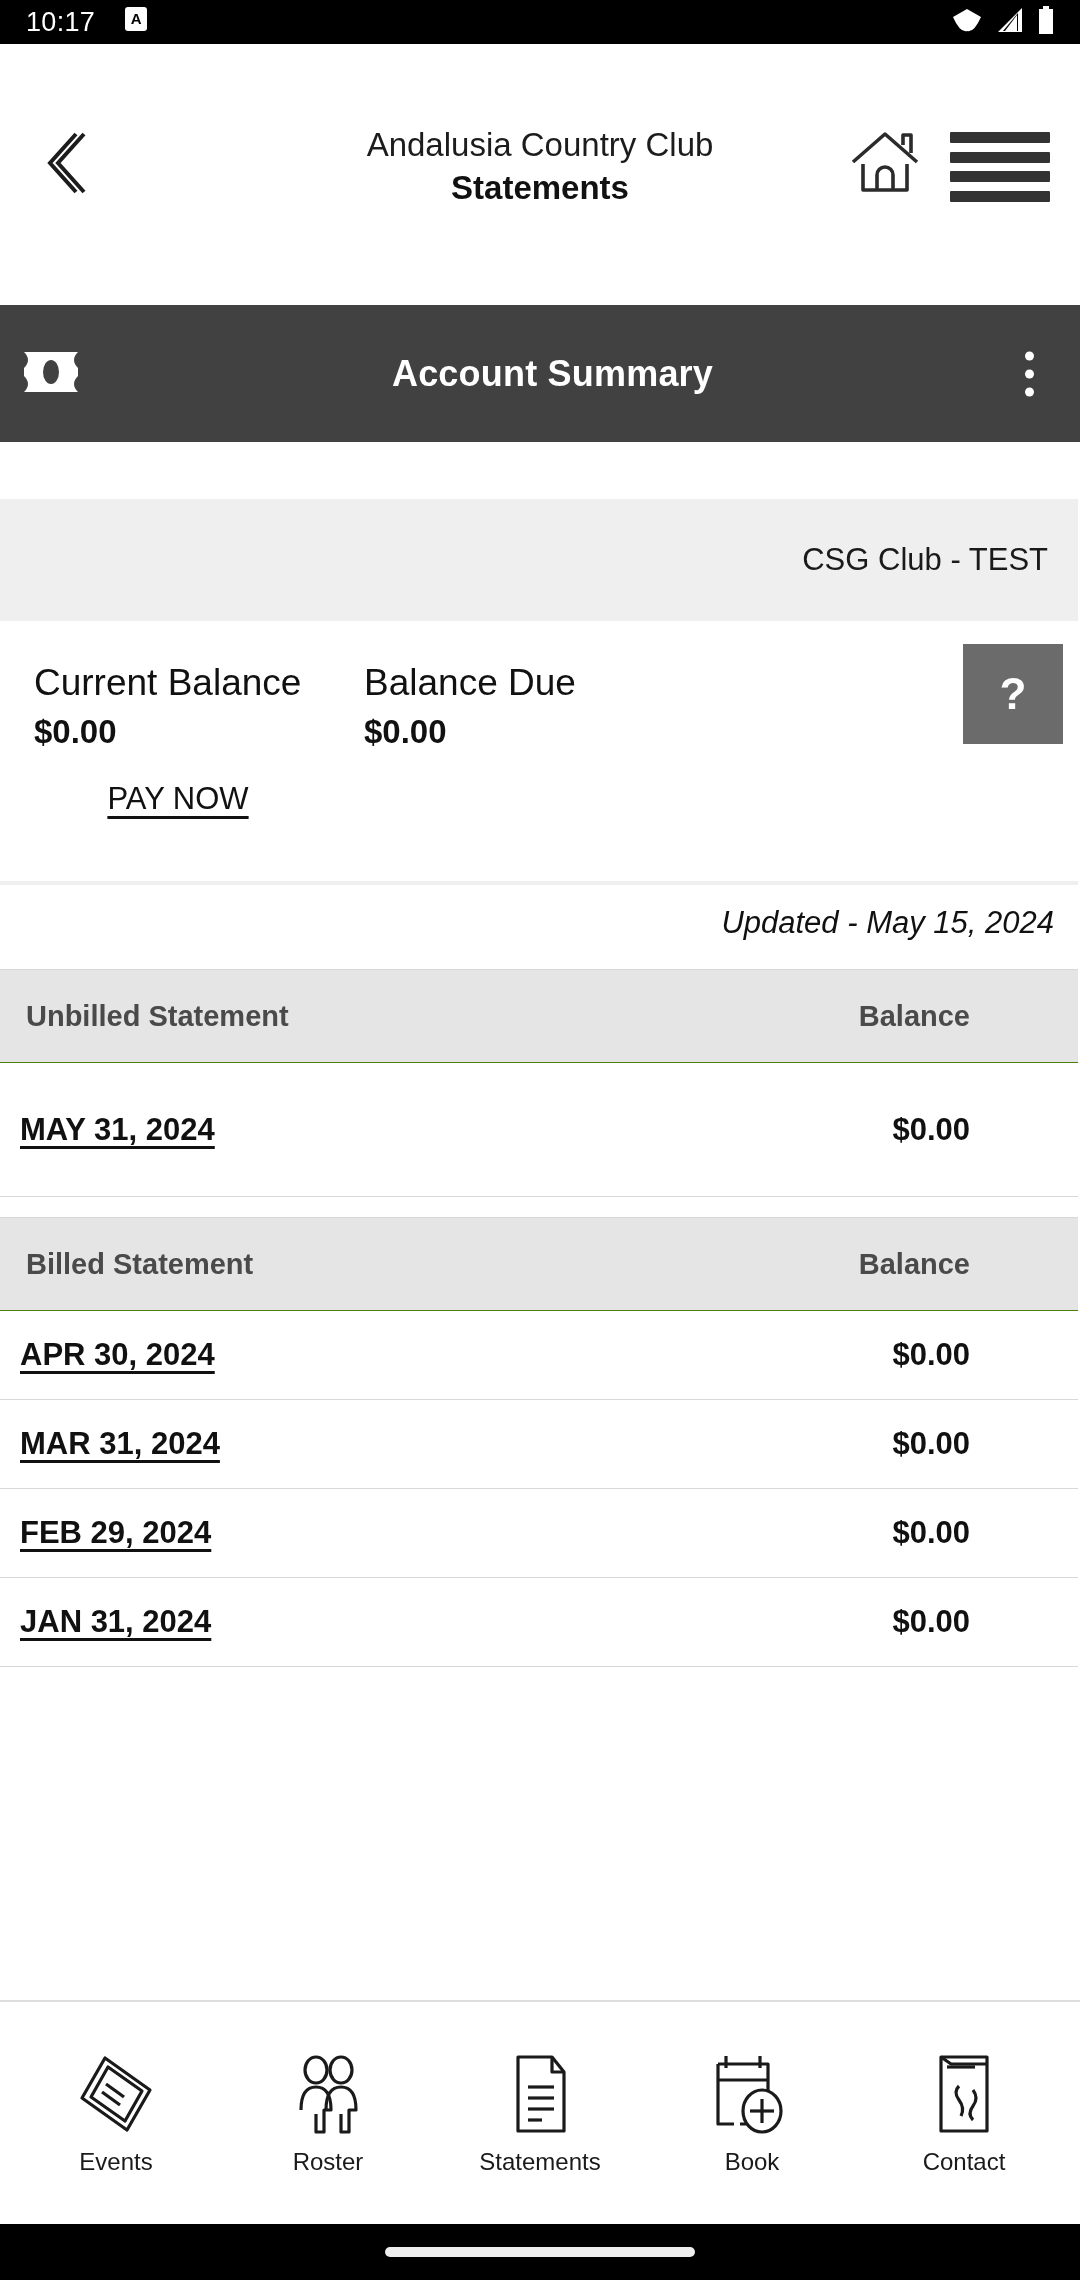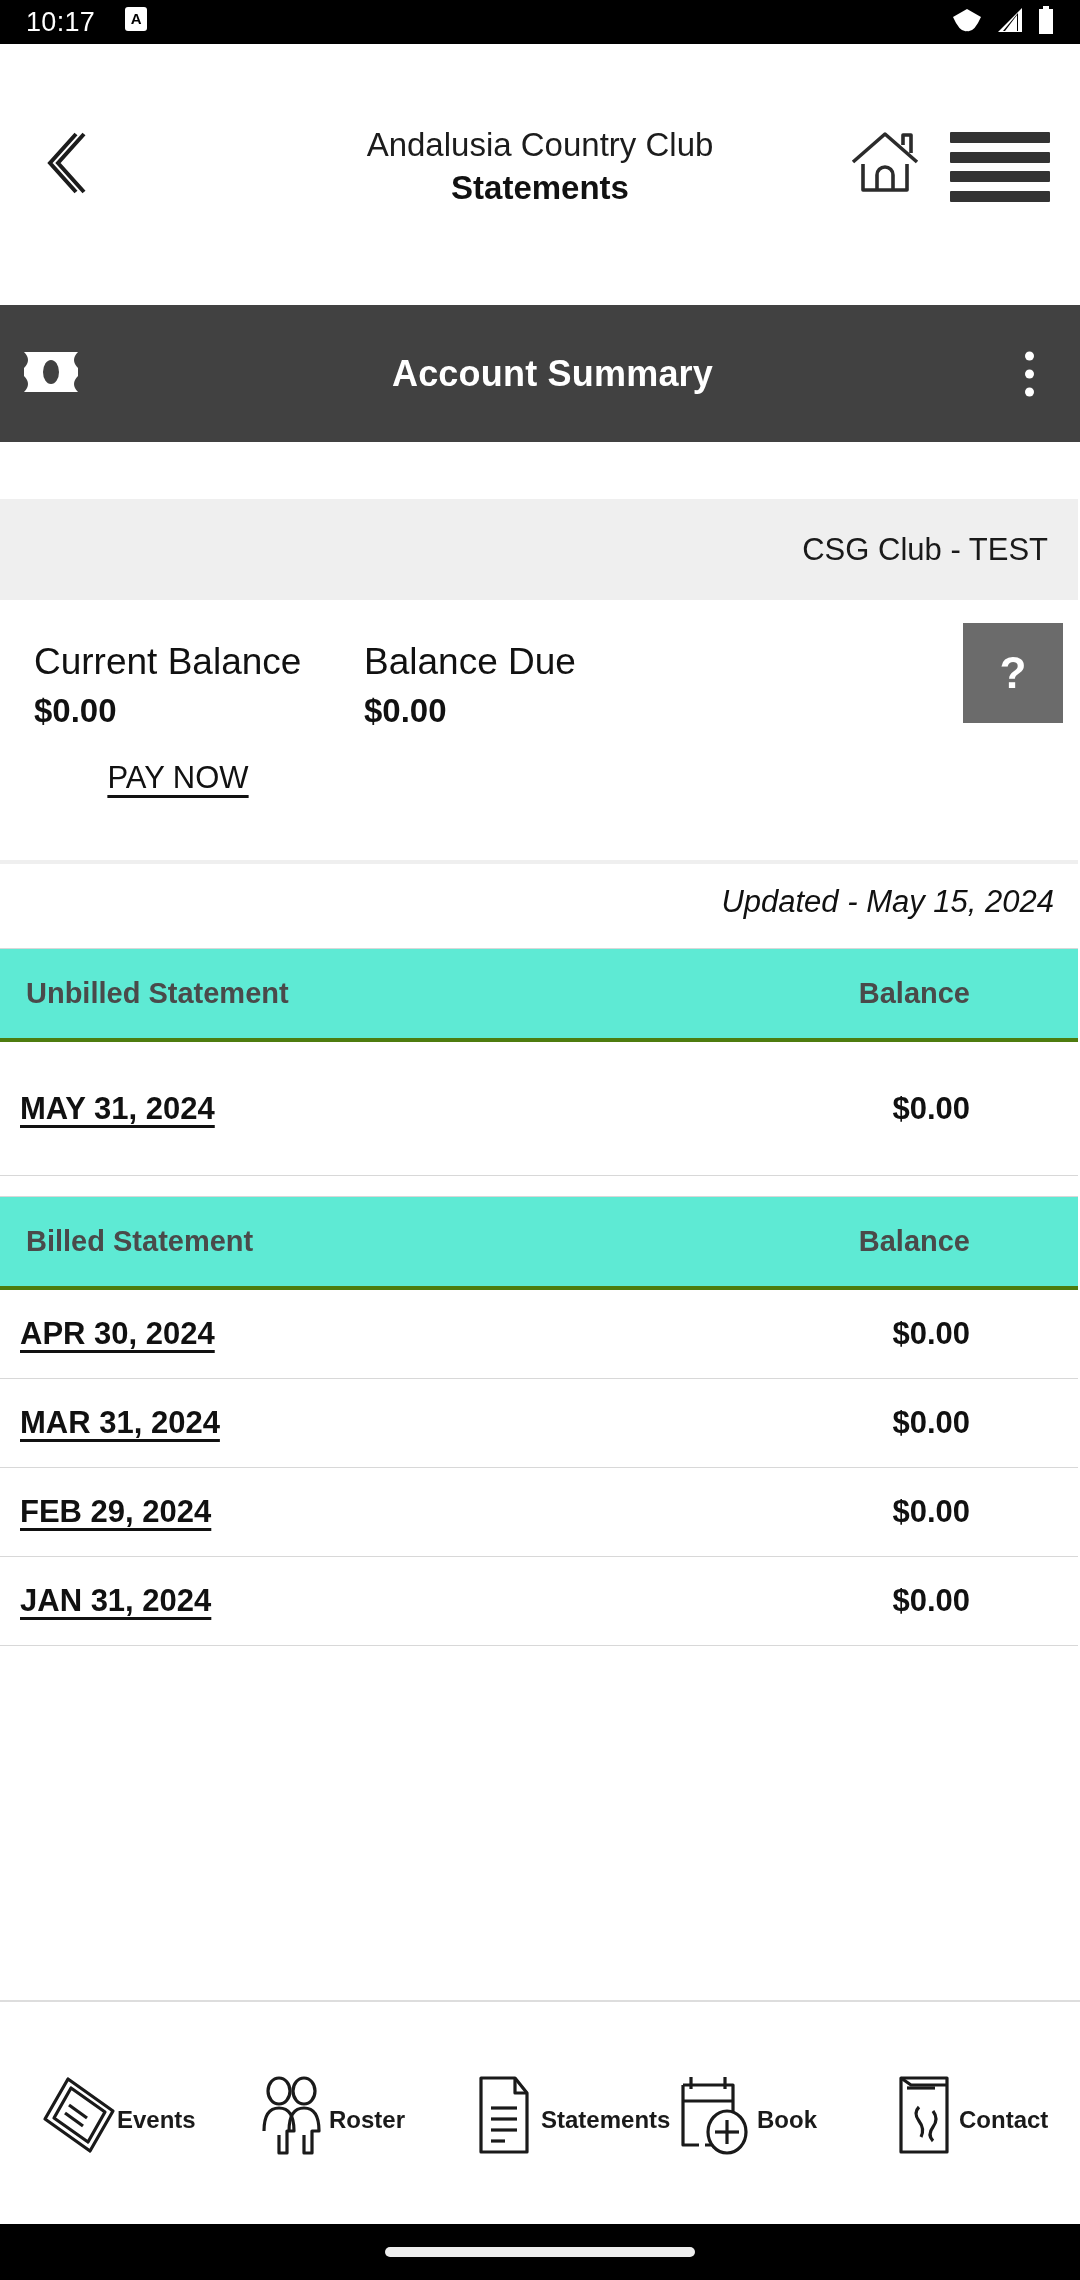--- a/index.html
+++ b/index.html
@@ -61,21 +61,21 @@
   .kebab{
     position:absolute; right:36px; top:50%; transform:translateY(-50%);
     display:flex; flex-direction:column; gap:9px; padding:10px;
   }
   .kebab i{ width:9px;height:9px;border-radius:50%;background:#fff;display:block;}
 
   
   .content{ position:relative; background:#fff; }
 
   .club-row{
-    background:#efefef; height:101px;
+    background:#efefef; height:122px;
     display:flex; align-items:center; justify-content:flex-end;
     padding-right:30px;
     width:1078px;
   }
   .club-row span{ font-size:31px; color:#1a1a1a; }
 
   .balance-card{ position:relative; padding:0; width:1078px; background:#fff;}
   .balance-row{ display:flex; padding:40px 0 0 0; position:relative;}
   .bal-col{ flex:0 0 auto; }
   .bal-col.c1{ width:340px; padding-left:34px; }
@@ -95,23 +95,23 @@
   .act.a2{ flex:1; text-align:center; padding-right:56px;}
 
   .thin-sep{ height:4px; background:#efefef; width:1078px; margin-top:64px;}
 
   .updated{
     text-align:right; font-style:italic; font-size:31px; color:#111;
     padding:20px 24px 28px 0; width:1078px;
   }
 
   .tbl-head{
-    background:#5eead4; height:94px; width:1078px;
+    background:#e5e5e5; height:94px; width:1078px;
     display:flex; align-items:center;
-    border-top:1px solid #d8d8d8; border-bottom:4px solid #4d7c0f;
+    border-top:1px solid #d8d8d8; border-bottom:1px solid #4d7c0f;
   }
   .tbl-head .h1{ padding-left:26px; font-size:29px; font-weight:bold; color:#4a4a4a;}
   .tbl-head .h2{ margin-left:auto; padding-right:108px; font-size:29px; font-weight:bold; color:#4a4a4a;}
 
   .stmt-row{
     height:89px; width:1078px; display:flex; align-items:center;
     border-bottom:1px solid #d8d8d8; background:#fff;
   }
   .stmt-row.tall{ height:134px; }
   .stmt-date{ padding-left:20px; font-size:31px; font-weight:bold; color:#111;
@@ -120,21 +120,21 @@
 
   .gap{ height:20px; background:#fff; width:1078px; }
 
   
   .bottomnav{
     position:absolute; left:0; bottom:56px; width:1080px; height:224px;
     background:#fff; border-top:2px solid #dddddd;
     display:flex; align-items:center; justify-content:space-around;
     padding:0 10px;
   }
-  .navitem{ display:flex; flex-direction:row; align-items:center; width:150px;font-weight:bold;}
+  .navitem{ display:flex; flex-direction:column; align-items:center; width:150px;}
   .navicon{ height:84px; display:flex; align-items:flex-end; justify-content:center;}
   .navlabel{ font-size:24px; color:#1a1a1a; margin-top:14px;}
 
   .gesturebar{
     position:absolute; left:0; bottom:0; width:1080px; height:56px; background:#000;
     display:flex; align-items:center; justify-content:center;
   }
   .gesturebar i{ display:block; width:310px; height:10px; background:#eee; border-radius:6px;}
 </style>
 </head>

